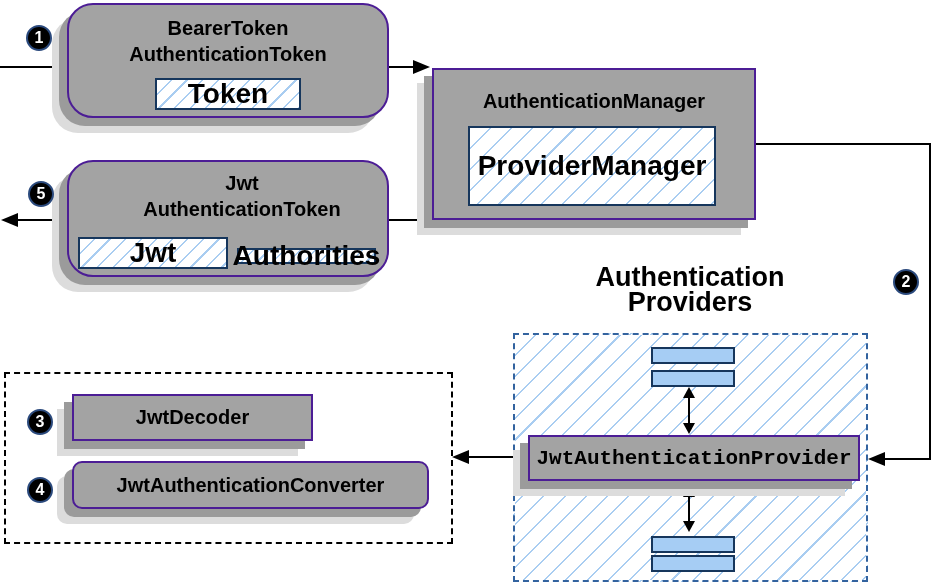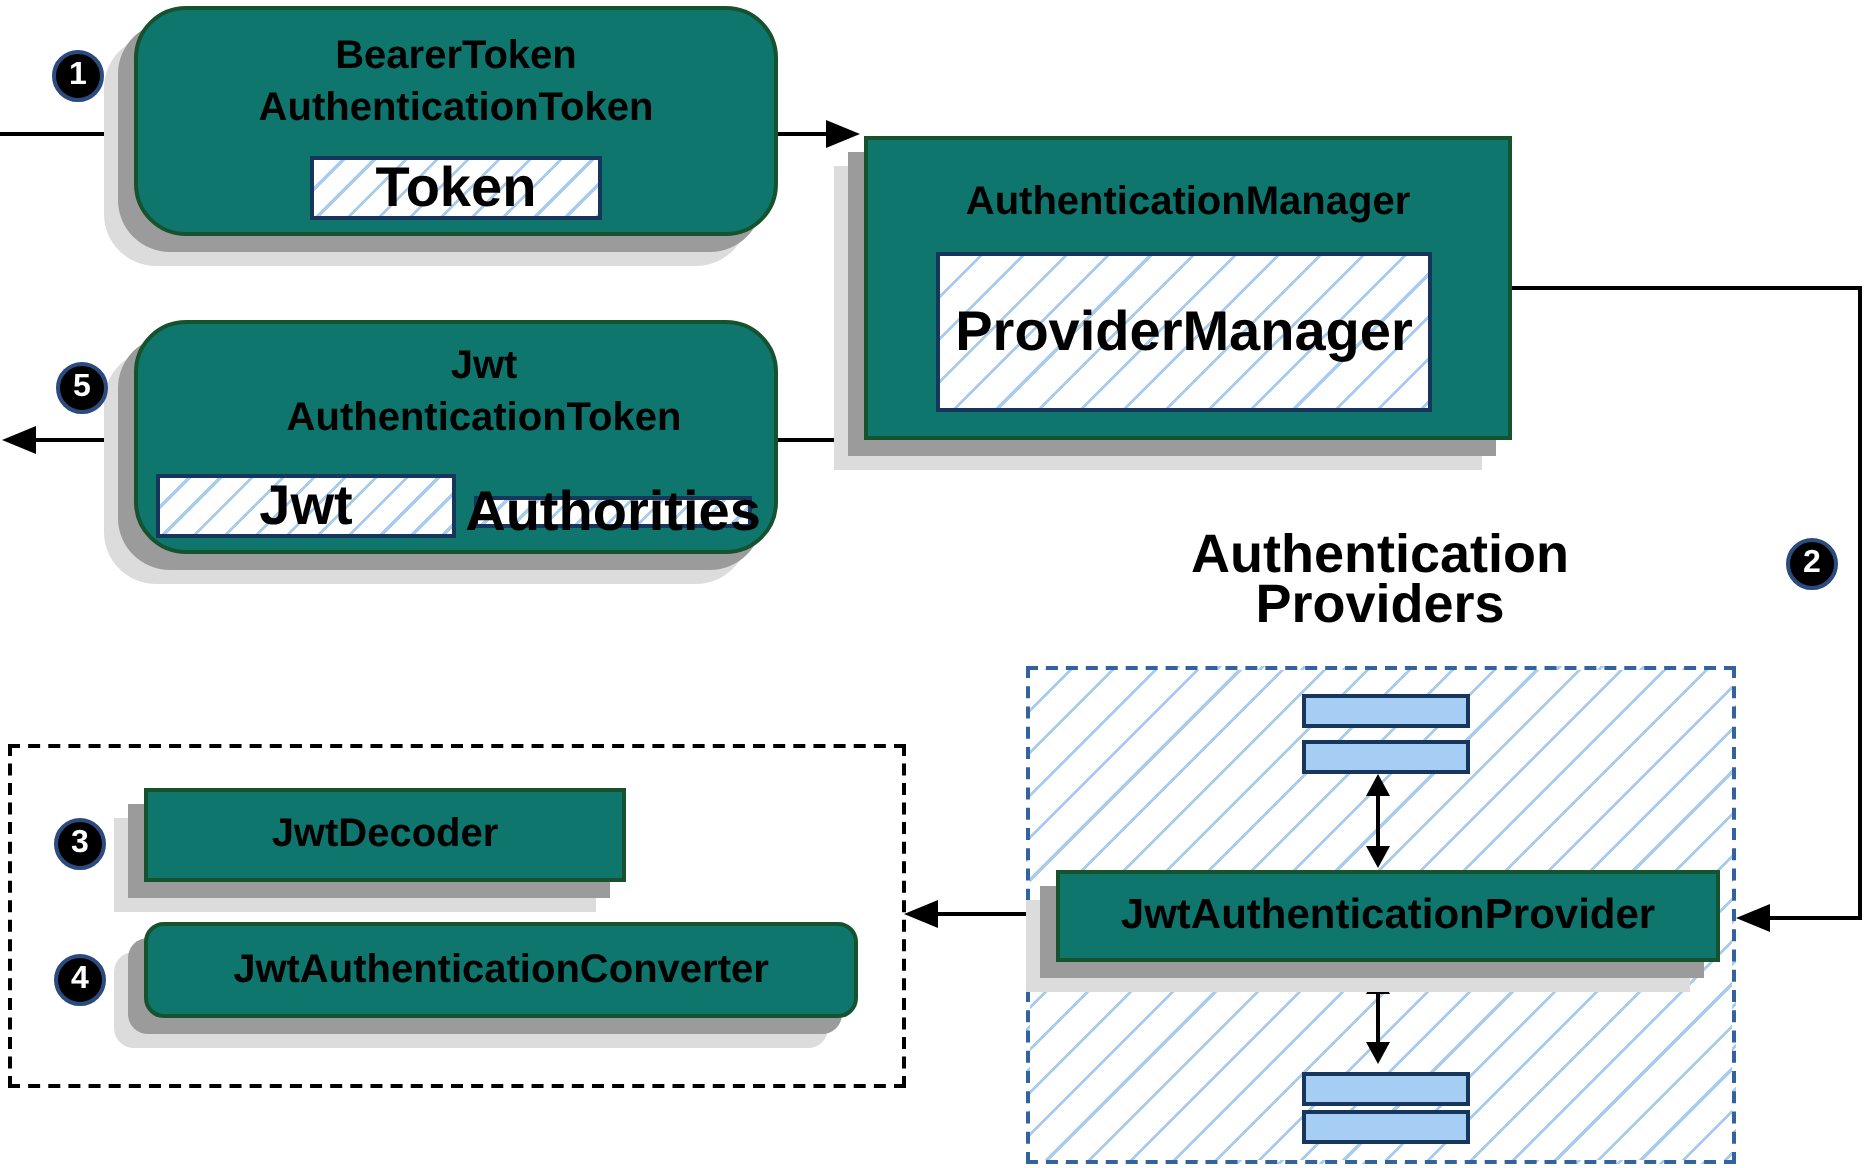--- a/index.html
+++ b/index.html
@@ -3,21 +3,21 @@
 <meta charset="utf-8">
 <style>
   html,body{margin:0;padding:0;background:#fff;}
   #canvas{
     position:relative;width:932px;height:584px;background:#ffffff;overflow:hidden;
     font-family:"Liberation Sans",sans-serif;color:#000;
   }
   
   .node{
     position:absolute;box-sizing:border-box;
-    background:#0f766e;border:2px solid #14532d;
+    background:#a3a3a3;border:2px solid #4c1d95;
     box-shadow:-8px 8px 0 #9b9b9b,-15px 15px 0 #dcdcdc;
     font-weight:bold;font-size:20px;text-align:center;
   }
   .rounded{border-radius:26px;}
   .flex-center{display:flex;align-items:center;justify-content:center;}
   .title-lines{line-height:26px;padding-top:10px;}
   
   .field{
     position:absolute;box-sizing:border-box;
     background-color:#fff;
@@ -118,21 +118,21 @@
     <div class="field hatch-big" style="left:34px;top:56px;width:248px;height:80px;">ProviderManager</div>
   </div>
 
   <div class="node rounded title-lines" style="left:67px;top:160px;width:322px;height:117px;padding-top:8px;padding-left:28px;">
     <div>Jwt</div>
     <div>AuthenticationToken</div>
     <div class="field" style="left:9px;top:75px;width:150px;height:32px;">Jwt</div>
     <div class="field" style="left:168px;top:86px;width:139px;height:16px;">Authorities</div>
   </div>
 
-  <div class="node flex-center" style="left:528px;top:435px;width:332px;height:46px;font-size:21px;">JwtAuthenticationProvider</div>
+  <div class="node flex-center" style="left:528px;top:435px;width:332px;height:46px;font-size:21px;font-family:Liberation Mono, monospace;">JwtAuthenticationProvider</div>
 
   <div class="node flex-center" style="left:72px;top:394px;width:241px;height:47px;">JwtDecoder</div>
 
   <div class="node flex-center" style="left:72px;top:461px;width:357px;height:48px;border-radius:10px;">JwtAuthenticationConverter</div>
 
   <div class="badge" style="left:26px;top:25px;">1</div>
   <div class="badge" style="left:893px;top:269px;">2</div>
   <div class="badge" style="left:27px;top:409px;">3</div>
   <div class="badge" style="left:27px;top:477px;">4</div>
   <div class="badge" style="left:28px;top:181px;">5</div>

